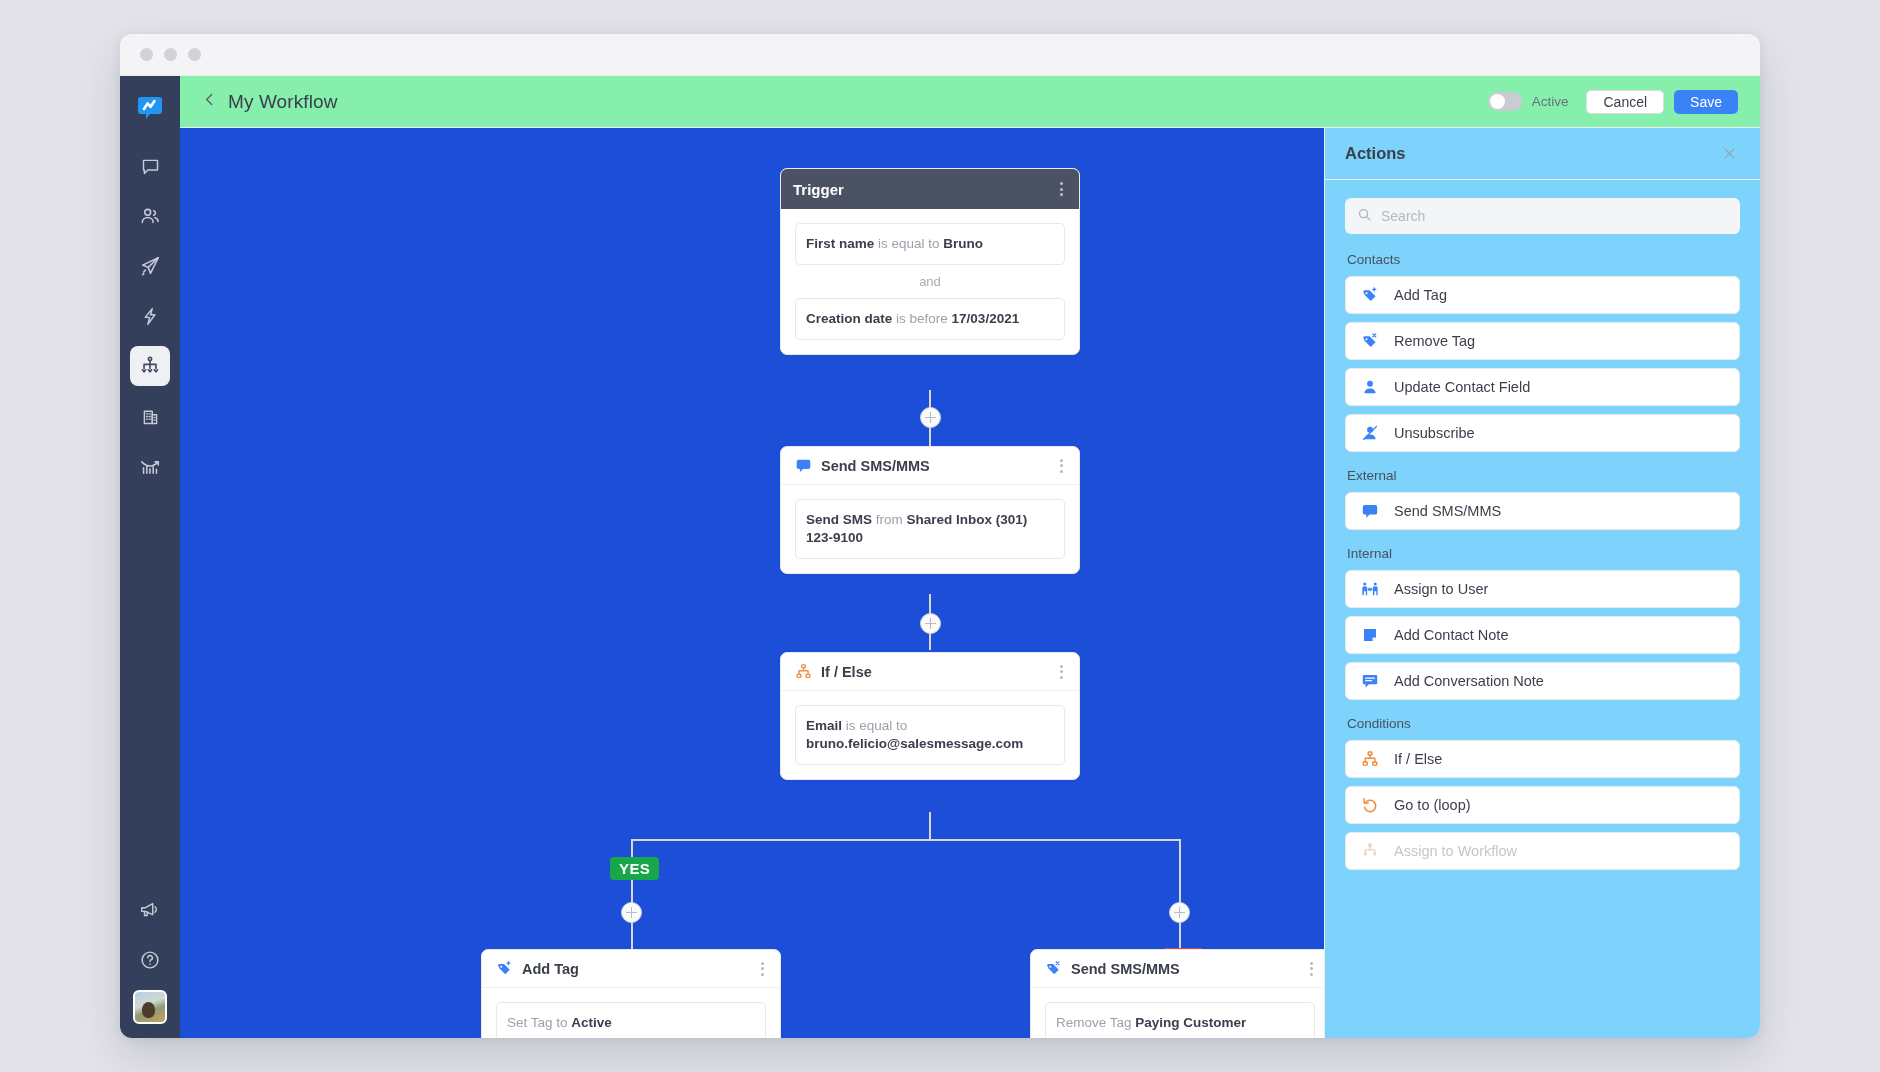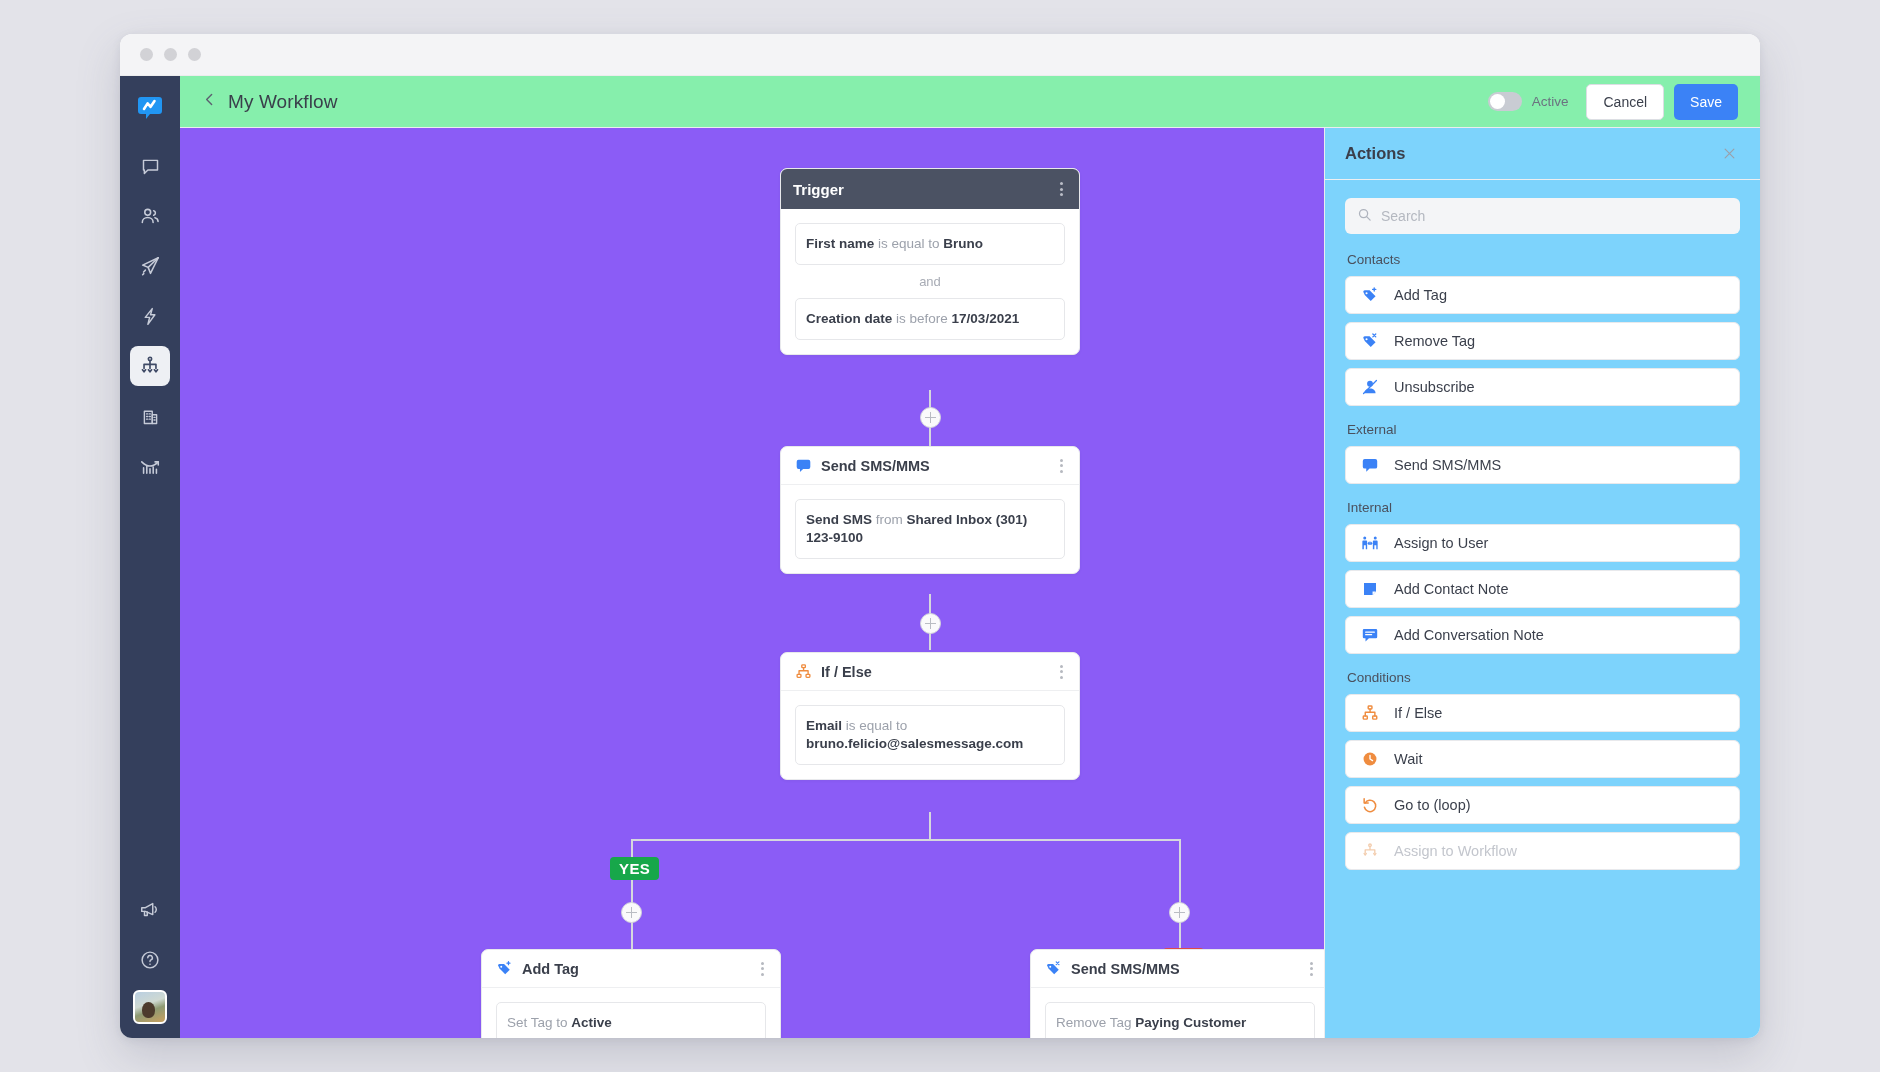--- a/index.html
+++ b/index.html
@@ -70,31 +70,31 @@
   .toggle {
     width: 34px; height: 19px; border-radius: 10px; background: #c9ccd3;
     position: relative; cursor: pointer; flex:0 0 34px;
   }
   .toggle .knob {
     position:absolute; left: 2px; top: 2px; width: 15px; height: 15px;
     border-radius: 50%; background: #fff;
   }
   .activelbl { font-size: 13.5px; color: #6b7280; margin-left: 10px; margin-right: 18px; }
   .btn {
-    height: 36px; padding: 0 16px; border-radius: 5px; font-size: 14px;
+    height: 24px; padding: 0 16px; border-radius: 5px; font-size: 14px;
     display:flex;align-items:center;justify-content:center; cursor:pointer;
   }
   .btn-ghost { border: 1px solid #dcdee3; color: #3a3f4b; background:#fff; margin-right: 10px; }
   .btn-primary { background: #3b82f6; color: #fff; }
 
   #content { flex: 1 1 auto; display: flex; min-height: 0; }
 
   
   #canvas {
-    flex: 1 1 auto; background: #8b5cf6; position: relative; overflow: hidden;
+    flex: 1 1 auto; background: #1d4ed8; position: relative; overflow: hidden;
     min-width: 0;
   }
   .node {
     position: absolute; background: #ffffff; border-radius: 7px;
     border: 1px solid #e8e9ec;
     box-shadow: 0 1px 3px rgba(60,64,80,.07);
   }
   .node-head {
     height: 38px; display: flex; align-items: center; padding: 0 12px;
     font-size: 14.5px; font-weight: bold; color: #3a3f4b;
@@ -480,20 +480,29 @@
               <span class="ai">
                 <svg width="18" height="18" viewBox="0 0 24 24">
                     <path d="M3 7.6A2 2 0 0 1 5 5.6h6.4l8 8-6.4 6.4-8-8z" fill="#3b82f6"></path>
                     <circle cx="7.4" cy="9.6" r="1.4" fill="#fff"></circle>
                     <path d="M15.8 2.6l3.9 3.9M19.7 2.6l-3.9 3.9" stroke="#3b82f6" stroke-width="1.7" stroke-linecap="round"></path>
                   </svg>
               </span>
               <span>Remove Tag</span>
             </div>
 
+            <div class="arow">
+              <span class="ai">
+                <svg width="18" height="18" viewBox="0 0 24 24" fill="#3b82f6">
+                    <circle cx="12" cy="7.6" r="3.9"></circle>
+                    <path d="M4.6 20.4c0-4 3.3-6.4 7.4-6.4s7.4 2.4 7.4 6.4z"></path>
+                  </svg>
+              </span>
+              <span>Update Contact Field</span>
+            </div>
 
             <div class="arow">
               <span class="ai">
                 <svg width="18" height="18" viewBox="0 0 24 24">
                     <g fill="#3b82f6">
                       <circle cx="12" cy="7.6" r="3.9"></circle>
                       <path d="M4.6 20.4c0-4 3.3-6.4 7.4-6.4s7.4 2.4 7.4 6.4z"></path>
                     </g>
                     <path d="M3.4 20.6L20.6 3.4" stroke="#3b82f6" stroke-width="1.7" stroke-linecap="round"></path>
                     <path d="M3.4 20.6L20.6 3.4" stroke="#ffffff" stroke-width="3.4" stroke-linecap="round" opacity="0"></path>
@@ -554,29 +563,20 @@
                 <svg width="18" height="18" viewBox="0 0 24 24" fill="none" stroke="#ef8c3f" stroke-width="1.9" stroke-linecap="round" stroke-linejoin="round">
                   <rect x="9.6" y="2.6" width="5" height="4" rx="1"></rect>
                     <rect x="3" y="16" width="5.4" height="4.2" rx="1"></rect>
                     <rect x="15.6" y="16" width="5.4" height="4.2" rx="1"></rect>
                   <path d="M12.1 6.6v4.3M5.7 16v-5.1h12.8V16"></path>
                 </svg>
               </span>
               <span>If / Else</span>
             </div>
 
-            <div class="arow">
-              <span class="ai">
-                <svg width="18" height="18" viewBox="0 0 24 24">
-                    <circle cx="12" cy="12" r="8.6" fill="#ef8c3f"></circle>
-                    <path d="M12 7.2V12l3.4 2.2" stroke="#fff" stroke-width="1.8" stroke-linecap="round" fill="none"></path>
-                  </svg>
-              </span>
-              <span>Wait</span>
-            </div>
 
             <div class="arow">
               <span class="ai">
                 <svg width="18" height="18" viewBox="0 0 24 24" fill="none" stroke="#ef8c3f" stroke-width="2" stroke-linecap="round" stroke-linejoin="round">
                   <path d="M5.4 9.4A7.6 7.6 0 1 1 4.6 15"></path>
                     <path d="M4.2 3.6v5.6h5.4"></path>
                 </svg>
               </span>
               <span>Go to (loop)</span>
             </div>

